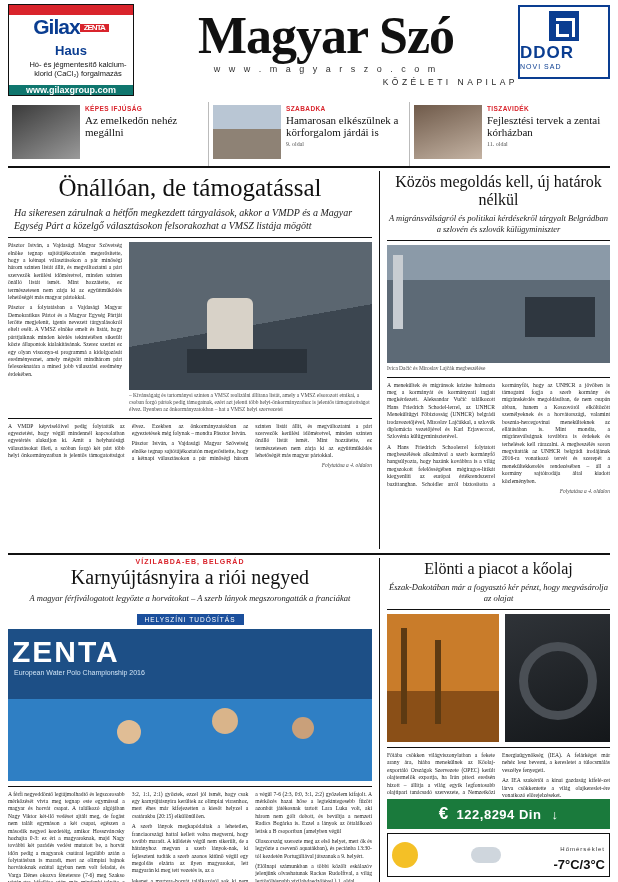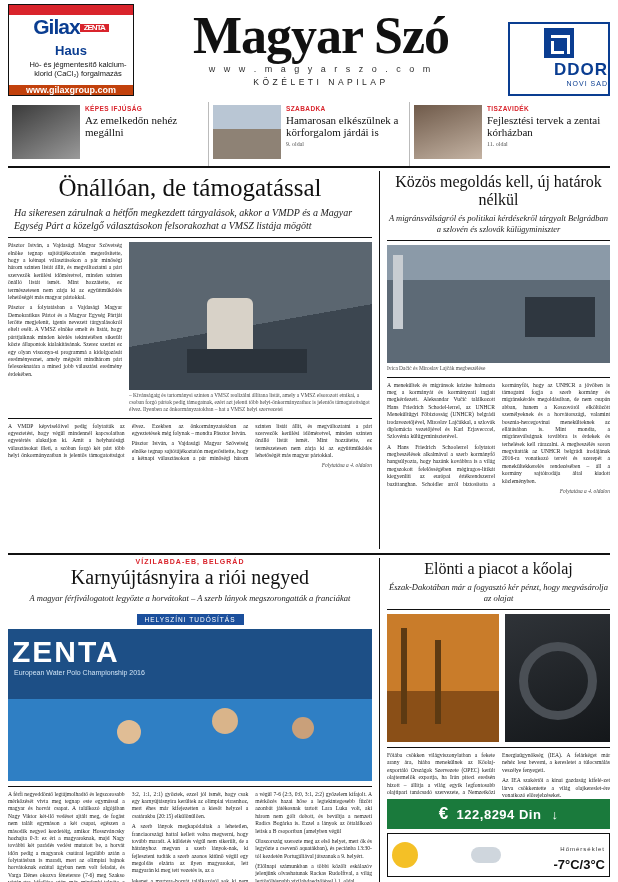--- a/index.html
+++ b/index.html
@@ -22,33 +22,33 @@
   }
   .ad-top { background: #d9242c; color: #fff; font-size: 7px; text-align: right; padding: 1px 4px; font-weight: bold; letter-spacing: .5px;}
   .ad-logo {
     font-family: "Liberation Sans", sans-serif; font-weight: bold; font-size: 21px;
     color: #0a3d91; text-align: center; line-height: 1; padding-top: 1px; letter-spacing: -1px;
   }
   .ad-logo .g1 { color:#0a3d91; }
   .ad-zenta { background:#d9242c; color:#fff; font-size:8px; font-weight:bold; display:inline-block; padding:0 4px; vertical-align:middle;}
   .ad-haus { color:#0a3d91; font-size:13px; font-weight:bold; letter-spacing:0px;}
   .ad-txt { font-size: 7.5px; line-height: 1.25; text-align: center; padding: 2px 3px 0; font-family: "Liberation Sans", sans-serif; margin-left: 14px;}
-  .ad-url { background:#c2410c; color:#fff; font-size:9px; font-weight:bold; text-align:center; font-family:"Liberation Sans",sans-serif; position:absolute; bottom:0; left:0; right:0;}
+  .ad-url { background:#0f766e; color:#fff; font-size:9px; font-weight:bold; text-align:center; font-family:"Liberation Sans",sans-serif; position:absolute; bottom:0; left:0; right:0;}
 
   .masthead { flex: 1; text-align: center; padding-top: 4px; }
   .masthead-title {
     font-family: "Liberation Serif", serif; font-weight: bold; font-size: 52px;
     line-height: 1; letter-spacing: -1px; margin: 2px 0 0;
   }
   .masthead-url { font-family:"Liberation Sans",sans-serif; font-size:9px; letter-spacing:3px; color:#333; margin-top:2px;}
-  .masthead-sub { font-family:"Liberation Sans",sans-serif; font-size:8.5px; letter-spacing:3.5px; color:#222; margin-top:3px;}
+  .masthead-sub { font-family:"Liberation Sans",sans-serif; font-size:8.5px; letter-spacing:3.5px; color:#222; margin-top:3px;text-align:right;}
 
   .ddor {
-    width: 102px; height: 74px; border: 2px solid #0a3d91; text-align: right;
-    padding-top: 4px; margin-top: 18px;
+    width: 92px; height: 74px; border: 2px solid #0a3d91; text-align: left;
+    padding-top: 4px; margin-top: 1px;
   }
   .ddor-sq { width: 30px; height: 30px; background:#0a3d91; margin: 0 auto; position:relative;}
   .ddor-sq:before{ content:""; position:absolute; left:7px; top:7px; width:16px; height:16px; border:3px solid #fff; border-left:none; border-bottom:none;}
   .ddor-sq:after{ content:""; position:absolute; left:7px; top:13px; width:10px; height:10px; border:3px solid #fff; border-right:none; border-top:none;}
   .ddor-name { font-family:"Liberation Sans",sans-serif; font-weight:bold; font-size:17px; color:#0a3d91; letter-spacing:1px; margin-top:2px;}
   .ddor-city { font-family:"Liberation Sans",sans-serif; font-size:7px; color:#0a3d91; letter-spacing:1px;}
 
   .infoline { display:flex; justify-content:space-between; font-size:7.5px; font-family:"Liberation Sans",sans-serif; border-bottom:1px solid #111; padding:1px 0 2px; color:#222;}
 
   

